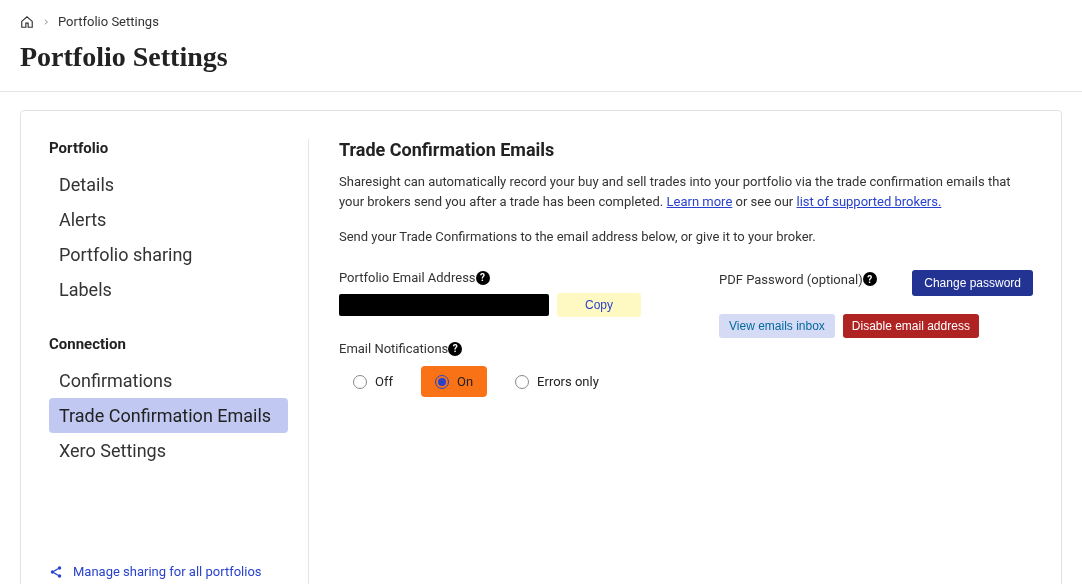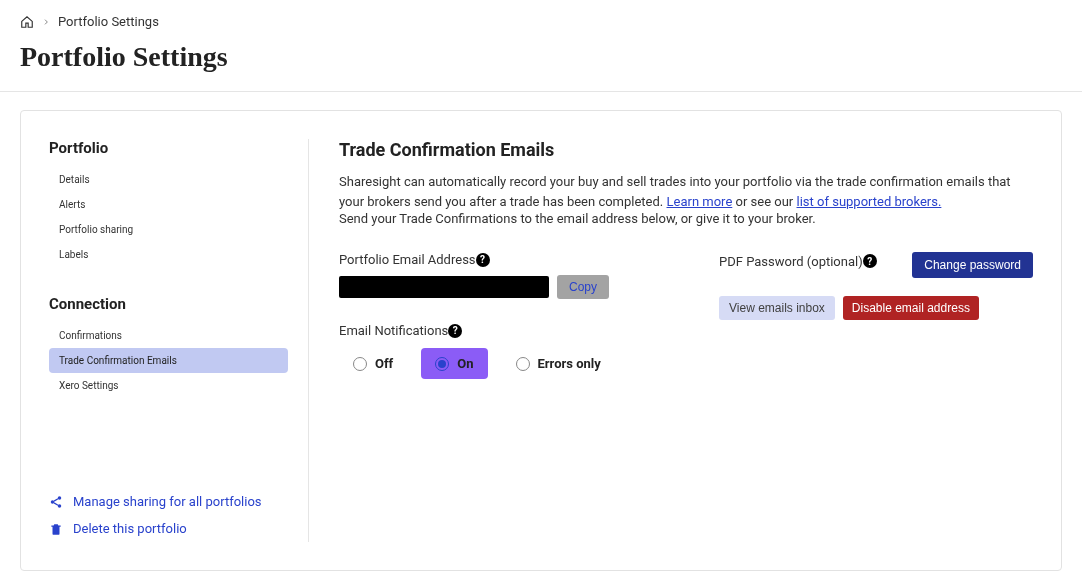--- a/index.html
+++ b/index.html
@@ -48,21 +48,21 @@
     font-size: 15px;
     font-weight: 700;
     margin-bottom: 10px;
     margin-top: 0;
   }
   .side .group + .group { margin-top: 28px; }
   .side-list { list-style:none; }
   .side-item {
     padding: 7px 10px;
     border-radius: 4px;
-    font-size: 10px;
+    font-size: 18px;
     color: #333;
     cursor: pointer;
   }
   .side-item.active {
     background: #c1c9f2;
     color: #222;
     font-weight: 400;
   }
   .side-footer {
     margin-top: 90px;
@@ -84,20 +84,21 @@
   }
   .main h2 {
     font-size: 18px;
     font-weight: 700;
     margin-bottom: 12px;
   }
   .main p.desc {
     font-size: 13px;
     color: #333;
     line-height: 1.5;
+    margin-bottom: 18px;
   }
   .main a.inline { color: #2942cc; text-decoration: underline; }
   .sub-inst {
     font-size: 13px;
     color: #333;
     margin-bottom: 26px;
   }
   .cols {
     display: flex;
     gap: 40px;
@@ -119,47 +120,46 @@
   }
   .email-row {
     display: flex; align-items:center; gap:8px;
   }
   .email-box {
     width: 210px; height: 22px;
     background: #000;
     border-radius: 2px;
   }
   .btn-copy {
-    background: #a3a3a3;
+    background: #fef9c3;
     color: #2942cc;
     border: none;
-    padding: 5px 12px;
+    padding: 5px 28px;
     border-radius: 3px;
     font-size: 12px;
     cursor: pointer;
   }
   .notif-section { margin-top: 24px; }
   .radio-row {
     display: flex;
     gap: 14px;
     margin-top: 10px;
     align-items:center;
-    font-weight:bold;
   }
   .radio-opt {
     display: flex;
     align-items: center;
     gap: 8px;
     padding: 8px 14px;
     border-radius: 4px;
     font-size: 13px;
     cursor: pointer;
   }
   .radio-opt.sel {
-    background: #8b5cf6;
+    background: #f97316;
   }
   .radio-circle {
     width: 14px; height:14px; border-radius:50%;
     border: 1.5px solid #888;
     display:inline-flex; align-items:center; justify-content:center;
   }
   .radio-opt.sel .radio-circle { border-color:#2942cc; }
   .radio-opt.sel .radio-circle::after {
     content:''; width:8px; height:8px; border-radius:50%; background:#2942cc;
   }
@@ -173,21 +173,21 @@
     padding:6px 12px;
     border-radius:3px;
     font-size:12px;
     cursor:pointer;
   }
   .right-buttons {
     display:flex; gap:8px; margin-top:18px;
   }
   .btn-light {
     background:#d6dbf5;
-    color:#404040;
+    color:#0369a1;
     border:none;
     padding:5px 10px;
     border-radius:3px;
     font-size:12px;
     cursor:pointer;
   }
   .btn-danger {
     background:#b02323;
     color:#fff;
     border:none;

